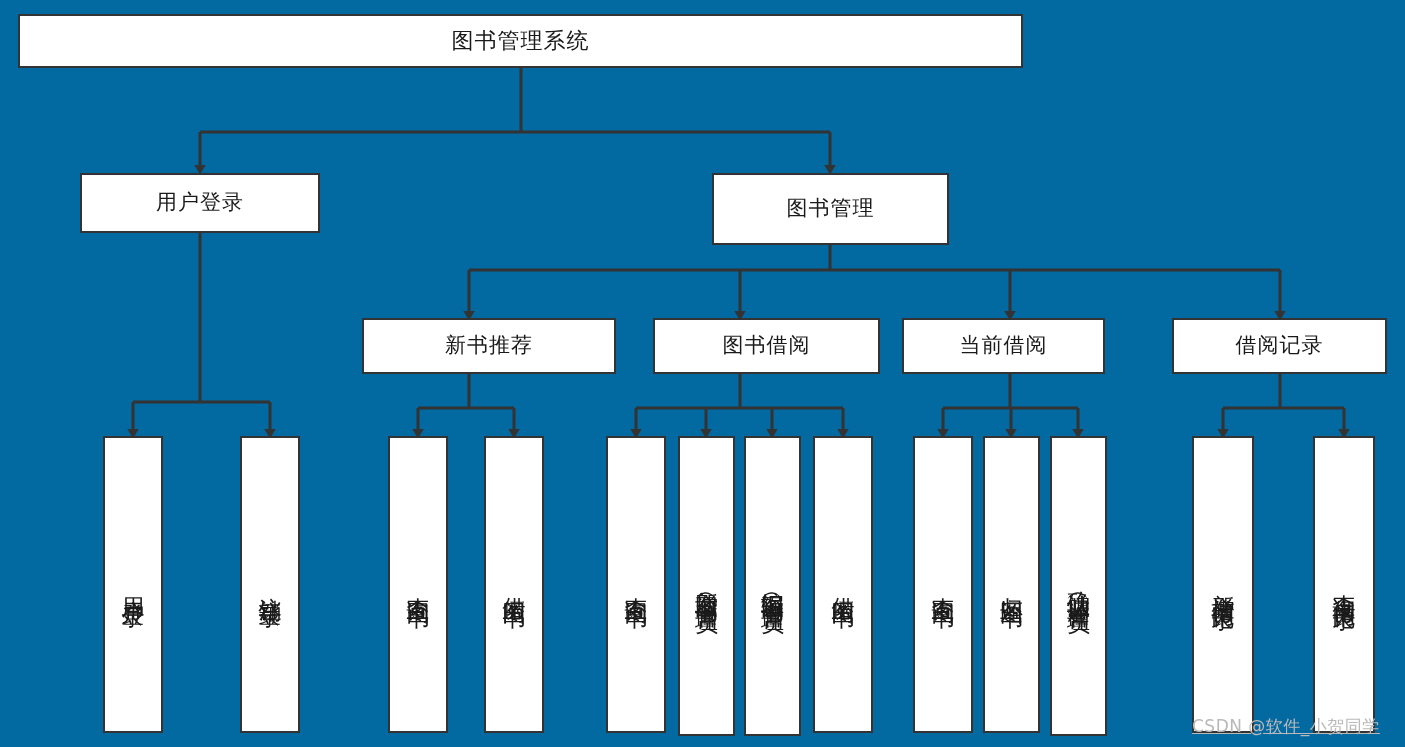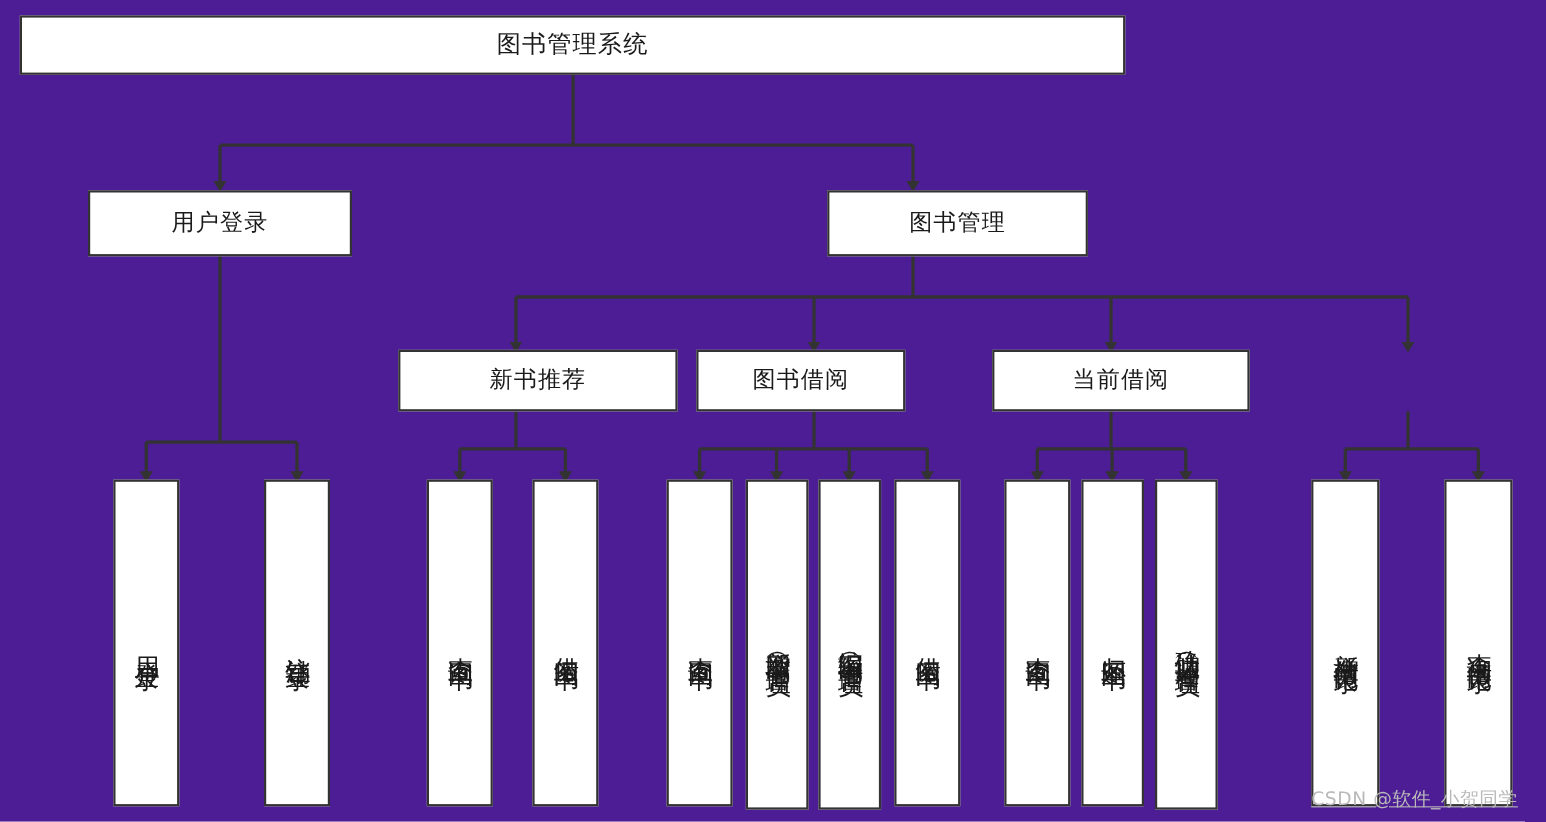--- a/index.html
+++ b/index.html
@@ -62,21 +62,21 @@
     font-size: 17px;
     color: #b9b9b9;
     white-space: nowrap;
     letter-spacing: 0.5px;
     pointer-events: none;
   }
 </style>
 </head>
 <body>
 
-<div id="diagram-root" style="background: #4c1d95;">
+<div id="diagram-root" style="background: #0369a1;">
 
   <svg id="edges-layer" viewBox="0 0 1405 747" width="1405" height="747" xmlns="http://www.w3.org/2000/svg">
     <defs>
       <marker id="arrowhead" markerWidth="10" markerHeight="12" refX="1.5" refY="6" orient="auto" markerUnits="userSpaceOnUse">
         <path d="M0,0 L0,12 L10,6 z" fill="#333333"></path>
       </marker>
     </defs>
     <g stroke="#333333" stroke-width="3" fill="none" stroke-linecap="butt" stroke-linejoin="miter">
 
       <path d="M521,68 L521,132"></path>
@@ -117,25 +117,26 @@
       <path d="M1280,374 L1280,408"></path>
       <path d="M1223,408 L1344,408"></path>
       <path d="M1223,408 L1223,430" marker-end="url(#arrowhead)"></path>
       <path d="M1344,408 L1344,430" marker-end="url(#arrowhead)"></path>
     </g>
   </svg>
 
   <div class="node h-node root" id="node-root" style="left: 18px; top: 14px; width: 1005px; height: 54px; background: rgb(255, 255, 255); border-color: rgb(51, 51, 51); color: rgb(26, 26, 26);">图书管理系统</div>
 
   <div class="node h-node" style="left: 80px; top: 173px; width: 240px; height: 60px; background: rgb(255, 255, 255); border-color: rgb(51, 51, 51); color: rgb(26, 26, 26);">用户登录</div>
-  <div class="node h-node" style="left: 752px; top: 173px; width: 237px; height: 60px; background: rgb(255, 255, 255); border-color: rgb(51, 51, 51); color: rgb(26, 26, 26);">图书管理</div>
+  <div class="node h-node" style="left: 712px; top: 173px; width: 237px; height: 72px; background: rgb(255, 255, 255); border-color: rgb(51, 51, 51); color: rgb(26, 26, 26);">图书管理</div>
 
   <div class="node h-node" style="left: 362px; top: 318px; width: 254px; height: 56px; background: rgb(255, 255, 255); border-color: rgb(51, 51, 51); color: rgb(26, 26, 26);">新书推荐</div>
-  <div class="node h-node" style="left: 633px; top: 318px; width: 190px; height: 56px; background: rgb(255, 255, 255); border-color: rgb(51, 51, 51); color: rgb(26, 26, 26);">图书借阅</div>
-  <div class="node h-node" style="left: 902px; top: 318px; width: 234px; height: 56px; background: rgb(255, 255, 255); border-color: rgb(51, 51, 51); color: rgb(26, 26, 26);">当前借阅</div>
+  <div class="node h-node" style="left: 653px; top: 318px; width: 227px; height: 56px; background: rgb(255, 255, 255); border-color: rgb(51, 51, 51); color: rgb(26, 26, 26);">图书借阅</div>
+  <div class="node h-node" style="left: 902px; top: 318px; width: 203px; height: 56px; background: rgb(255, 255, 255); border-color: rgb(51, 51, 51); color: rgb(26, 26, 26);">当前借阅</div>
+  <div class="node h-node" style="left: 1172px; top: 318px; width: 215px; height: 56px; background: rgb(255, 255, 255); border-color: rgb(51, 51, 51); color: rgb(26, 26, 26);">借阅记录</div>
 
   <div class="node v-node" style="left: 103px; top: 436px; width: 60px; height: 297px; background: rgb(255, 255, 255); border-color: rgb(51, 51, 51); color: rgb(26, 26, 26);">用户登录</div>
   <div class="node v-node" style="left: 240px; top: 436px; width: 60px; height: 297px; background: rgb(255, 255, 255); border-color: rgb(51, 51, 51); color: rgb(26, 26, 26);">注销登录</div>
 
   <div class="node v-node" style="left: 388px; top: 436px; width: 60px; height: 297px; background: rgb(255, 255, 255); border-color: rgb(51, 51, 51); color: rgb(26, 26, 26);">查询图书</div>
   <div class="node v-node" style="left: 484px; top: 436px; width: 60px; height: 297px; background: rgb(255, 255, 255); border-color: rgb(51, 51, 51); color: rgb(26, 26, 26);">借阅图书</div>
 
   <div class="node v-node" style="left: 606px; top: 436px; width: 60px; height: 297px; background: rgb(255, 255, 255); border-color: rgb(51, 51, 51); color: rgb(26, 26, 26);">查询图书</div>
   <div class="node v-node" style="left: 678px; top: 436px; width: 57px; height: 300px; background: rgb(255, 255, 255); border-color: rgb(51, 51, 51); color: rgb(26, 26, 26);">新增图书（管理员）</div>
   <div class="node v-node" style="left: 744px; top: 436px; width: 57px; height: 300px; background: rgb(255, 255, 255); border-color: rgb(51, 51, 51); color: rgb(26, 26, 26);">编辑图书（管理员）</div>

